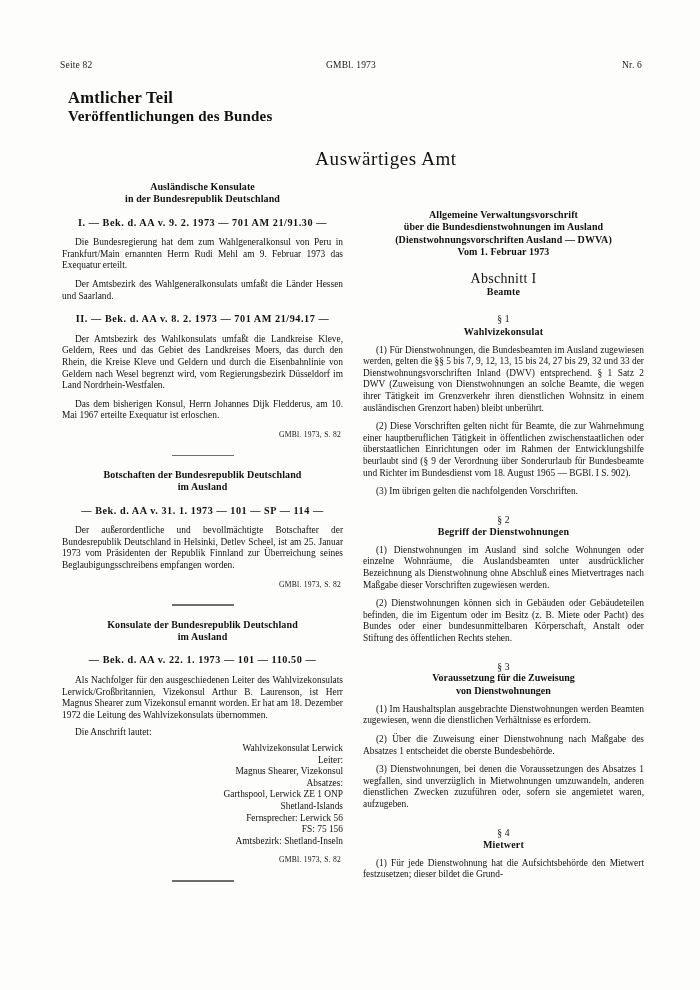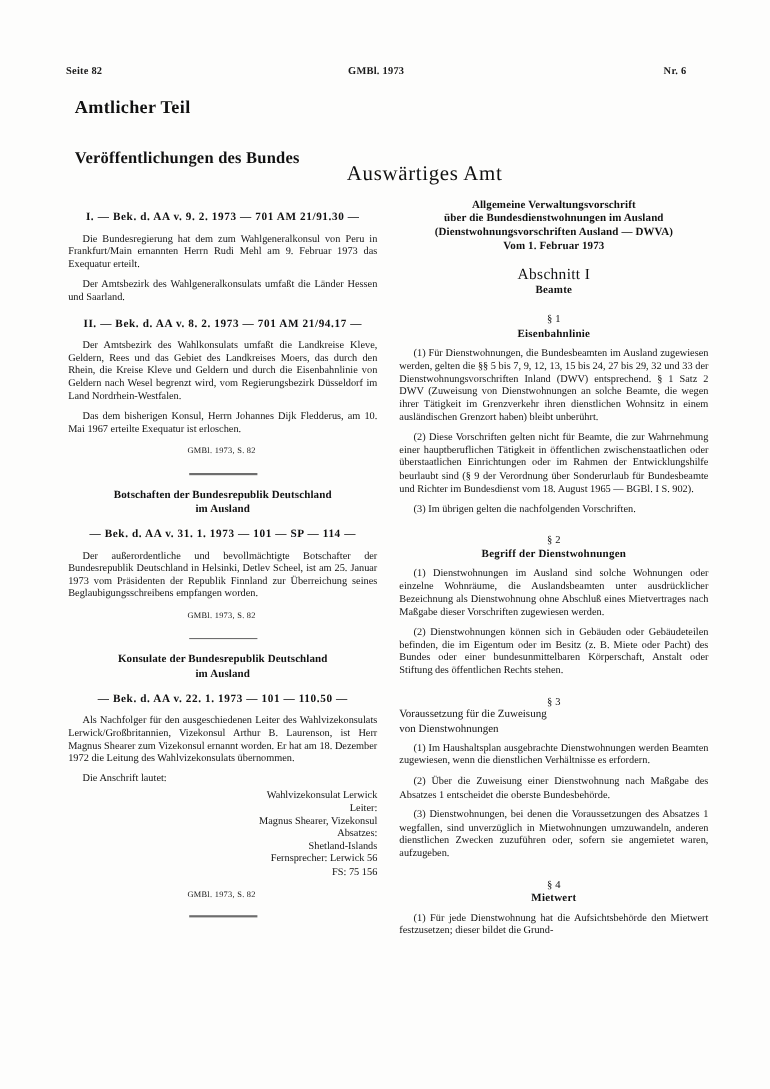--- a/index.html
+++ b/index.html
@@ -20,45 +20,44 @@
     height: 990px;
     background: #fdfdfc;
     box-sizing: border-box;
     padding: 0;
   }
   
   .runhead {
     position: absolute;
     top: 60px;
     left: 60px;
-    right: 76px;
+    right: 58px;
     display: flex;
     justify-content: space-between;
     align-items: baseline;
     font-size: 9.5px;
     letter-spacing: 0.2px;
     color: #1a1a1a;
-    font-weight: bold;
   }
   .runhead .center { flex: 1; text-align: center; }
   .runhead .left  { width: 110px; text-align: left; }
   .runhead .right { width: 110px; text-align: right; }
 
   
   .amtlicher {
     position: absolute;
     top: 88px;
     left: 68px;
     font-size: 16.5px;
     font-weight: bold;
     letter-spacing: 0.3px;
   }
   .veroeff {
     position: absolute;
-    top: 136px;
+    top: 108px;
     left: 68px;
     font-size: 15px;
     font-weight: bold;
     letter-spacing: 0.2px;
     text-align: right;
   }
   .amt-title {
     position: absolute;
     top: 148px;
     left: 16px;
@@ -79,21 +78,21 @@
     display: flex;
     gap: 20px;
   }
   .col {
     width: 281px;
     font-size: 9.4px;
     line-height: 11.6px;
     text-align: justify;
     text-justify: inter-word;
   }
-  .col.right { width: 281px; }
+  .col.right { width: 281px; margin-top: 28px; }
 
   
   .chead {
     text-align: center;
     font-weight: bold;
     font-size: 10px;
     line-height: 12.3px;
     letter-spacing: 0.1px;
   }
   .chead.sp-top { margin-top: 13px; }
@@ -105,21 +104,21 @@
     margin-top: 11px;
     margin-bottom: 2px;
   }
   p.tx {
     margin: 0;
     text-indent: 13px;
     padding-top: 7px;
     hyphens: manual;
   }
   .cite {
-    text-align: center;
+    text-align: right;
     font-size: 7.6px;
     letter-spacing: 0.25px;
     margin-top: 7px;
     padding-right: 2px;
   }
   .rule {
     width: 62px;
     height: 1.6px;
     background: #6d6d6d;
     margin: 14px auto 0 auto;
@@ -152,22 +151,22 @@
     line-height: 11.6px;
     text-align: right;
   }
   .addr-lead {
     margin: 0;
     padding-top: 6px;
     text-indent: 13px;
     text-align: left;
   }
   .block-center-tight {
-    text-align: left;
-    font-weight: normal;
+    text-align: center;
+    font-weight: bold;
     font-size: 10px;
     line-height: 12.3px;
   }
 </style>
 </head>
 <body>
 
 <div class="page">
 
   <div class="runhead">
@@ -177,20 +176,24 @@
   </div>
 
   <div class="amtlicher">Amtlicher Teil</div>
   <div class="veroeff">Veröffentlichungen des Bundes</div>
   <div class="amt-title">Auswärtiges Amt</div>
 
   <div class="columns">
 
     <div class="col left">
 
+      <div class="chead">
+        <div>Ausländische Konsulate</div>
+        <div>in der Bundesrepublik Deutschland</div>
+      </div>
 
       <div class="bek">I. — Bek. d. AA v. 9. 2. 1973 — 701 AM 21/91.30 —</div>
       <p class="tx">Die Bundesregierung hat dem zum Wahlgeneralkonsul von Peru in Frankfurt/Main ernannten Herrn Rudi Mehl am 9. Februar 1973 das Exequatur erteilt.</p>
       <p class="tx">Der Amtsbezirk des Wahlgeneralkonsulats umfaßt die Länder Hessen und Saarland.</p>
 
       <div class="bek">II. — Bek. d. AA v. 8. 2. 1973 — 701 AM 21/94.17 —</div>
       <p class="tx">Der Amtsbezirk des Wahlkonsulats umfaßt die Landkreise Kleve, Geldern, Rees und das Gebiet des Landkreises Moers, das durch den Rhein, die Kreise Kleve und Geldern und durch die Eisenbahnlinie von Geldern nach Wesel begrenzt wird, vom Regierungsbezirk Düsseldorf im Land Nordrhein-Westfalen.</p>
       <p class="tx">Das dem bisherigen Konsul, Herrn Johannes Dijk Fledderus, am 10. Mai 1967 erteilte Exequatur ist erloschen.</p>
       <div class="cite">GMBl. 1973, S. 82</div>
 
@@ -211,44 +214,46 @@
         <div>im Ausland</div>
       </div>
       <div class="bek">— Bek. d. AA v. 22. 1. 1973 — 101 — 110.50 —</div>
       <p class="tx">Als Nachfolger für den ausgeschiedenen Leiter des Wahlvizekonsulats Lerwick/Großbritannien, Vizekonsul Arthur B. Laurenson, ist Herr Magnus Shearer zum Vizekonsul ernannt worden. Er hat am 18. Dezember 1972 die Leitung des Wahlvizekonsulats übernommen.</p>
       <p class="addr-lead">Die Anschrift lautet:</p>
       <div class="addr">
         <div>Wahlvizekonsulat Lerwick</div>
         <div>Leiter:</div>
         <div>Magnus Shearer, Vizekonsul</div>
         <div>Absatzes:</div>
+        <div>Garthspool, Lerwick ZE 1 ONP</div>
         <div>Shetland-Islands</div>
         <div>Fernsprecher: Lerwick 56</div>
         <div>FS: 75 156</div>
+        <div>Amtsbezirk: Shetland-Inseln</div>
       </div>
       <div class="cite">GMBl. 1973, S. 82</div>
 
       <div class="rule"></div>
     </div>
 
     <div class="col right">
 
       <div class="chead">
         <div>Allgemeine Verwaltungsvorschrift</div>
         <div>über die Bundesdienstwohnungen im Ausland</div>
         <div>(Dienstwohnungsvorschriften Ausland — DWVA)</div>
         <div>Vom 1. Februar 1973</div>
       </div>
 
 
       <div class="sec-label">Abschnitt I</div>
       <div class="sec-bold">Beamte</div>
 
       <div class="para-sec">§ 1</div>
-      <div class="sec-bold">Eisenbahnlinie</div>
+      <div class="sec-bold">Wahlvizekonsulat</div>
       <p class="tx">(1) Für Dienstwohnungen, die Bundesbeamten im Ausland zugewiesen werden, gelten die §§ 5 bis 7, 9, 12, 13, 15 bis 24, 27 bis 29, 32 und 33 der Dienstwohnungsvorschriften Inland (DWV) entsprechend. § 1 Satz 2 DWV (Zuweisung von Dienstwohnungen an solche Beamte, die wegen ihrer Tätigkeit im Grenzverkehr ihren dienstlichen Wohnsitz in einem ausländischen Grenzort haben) bleibt unberührt.</p>
       <p class="tx">(2) Diese Vorschriften gelten nicht für Beamte, die zur Wahrnehmung einer hauptberuflichen Tätigkeit in öffentlichen zwischenstaatlichen oder überstaatlichen Einrichtungen oder im Rahmen der Entwicklungshilfe beurlaubt sind (§ 9 der Verordnung über Sonderurlaub für Bundesbeamte und Richter im Bundesdienst vom 18. August 1965 — BGBl. I S. 902).</p>
       <p class="tx">(3) Im übrigen gelten die nachfolgenden Vorschriften.</p>
 
       <div class="para-sec">§ 2</div>
       <div class="sec-bold">Begriff der Dienstwohnungen</div>
       <p class="tx">(1) Dienstwohnungen im Ausland sind solche Wohnungen oder einzelne Wohnräume, die Auslandsbeamten unter ausdrücklicher Bezeichnung als Dienstwohnung ohne Abschluß eines Mietvertrages nach Maßgabe dieser Vorschriften zugewiesen werden.</p>
       <p class="tx">(2) Dienstwohnungen können sich in Gebäuden oder Gebäudeteilen befinden, die im Eigentum oder im Besitz (z. B. Miete oder Pacht) des Bundes oder einer bundesunmittelbaren Körperschaft, Anstalt oder Stiftung des öffentlichen Rechts stehen.</p>
 
       <div class="para-sec">§ 3</div>

